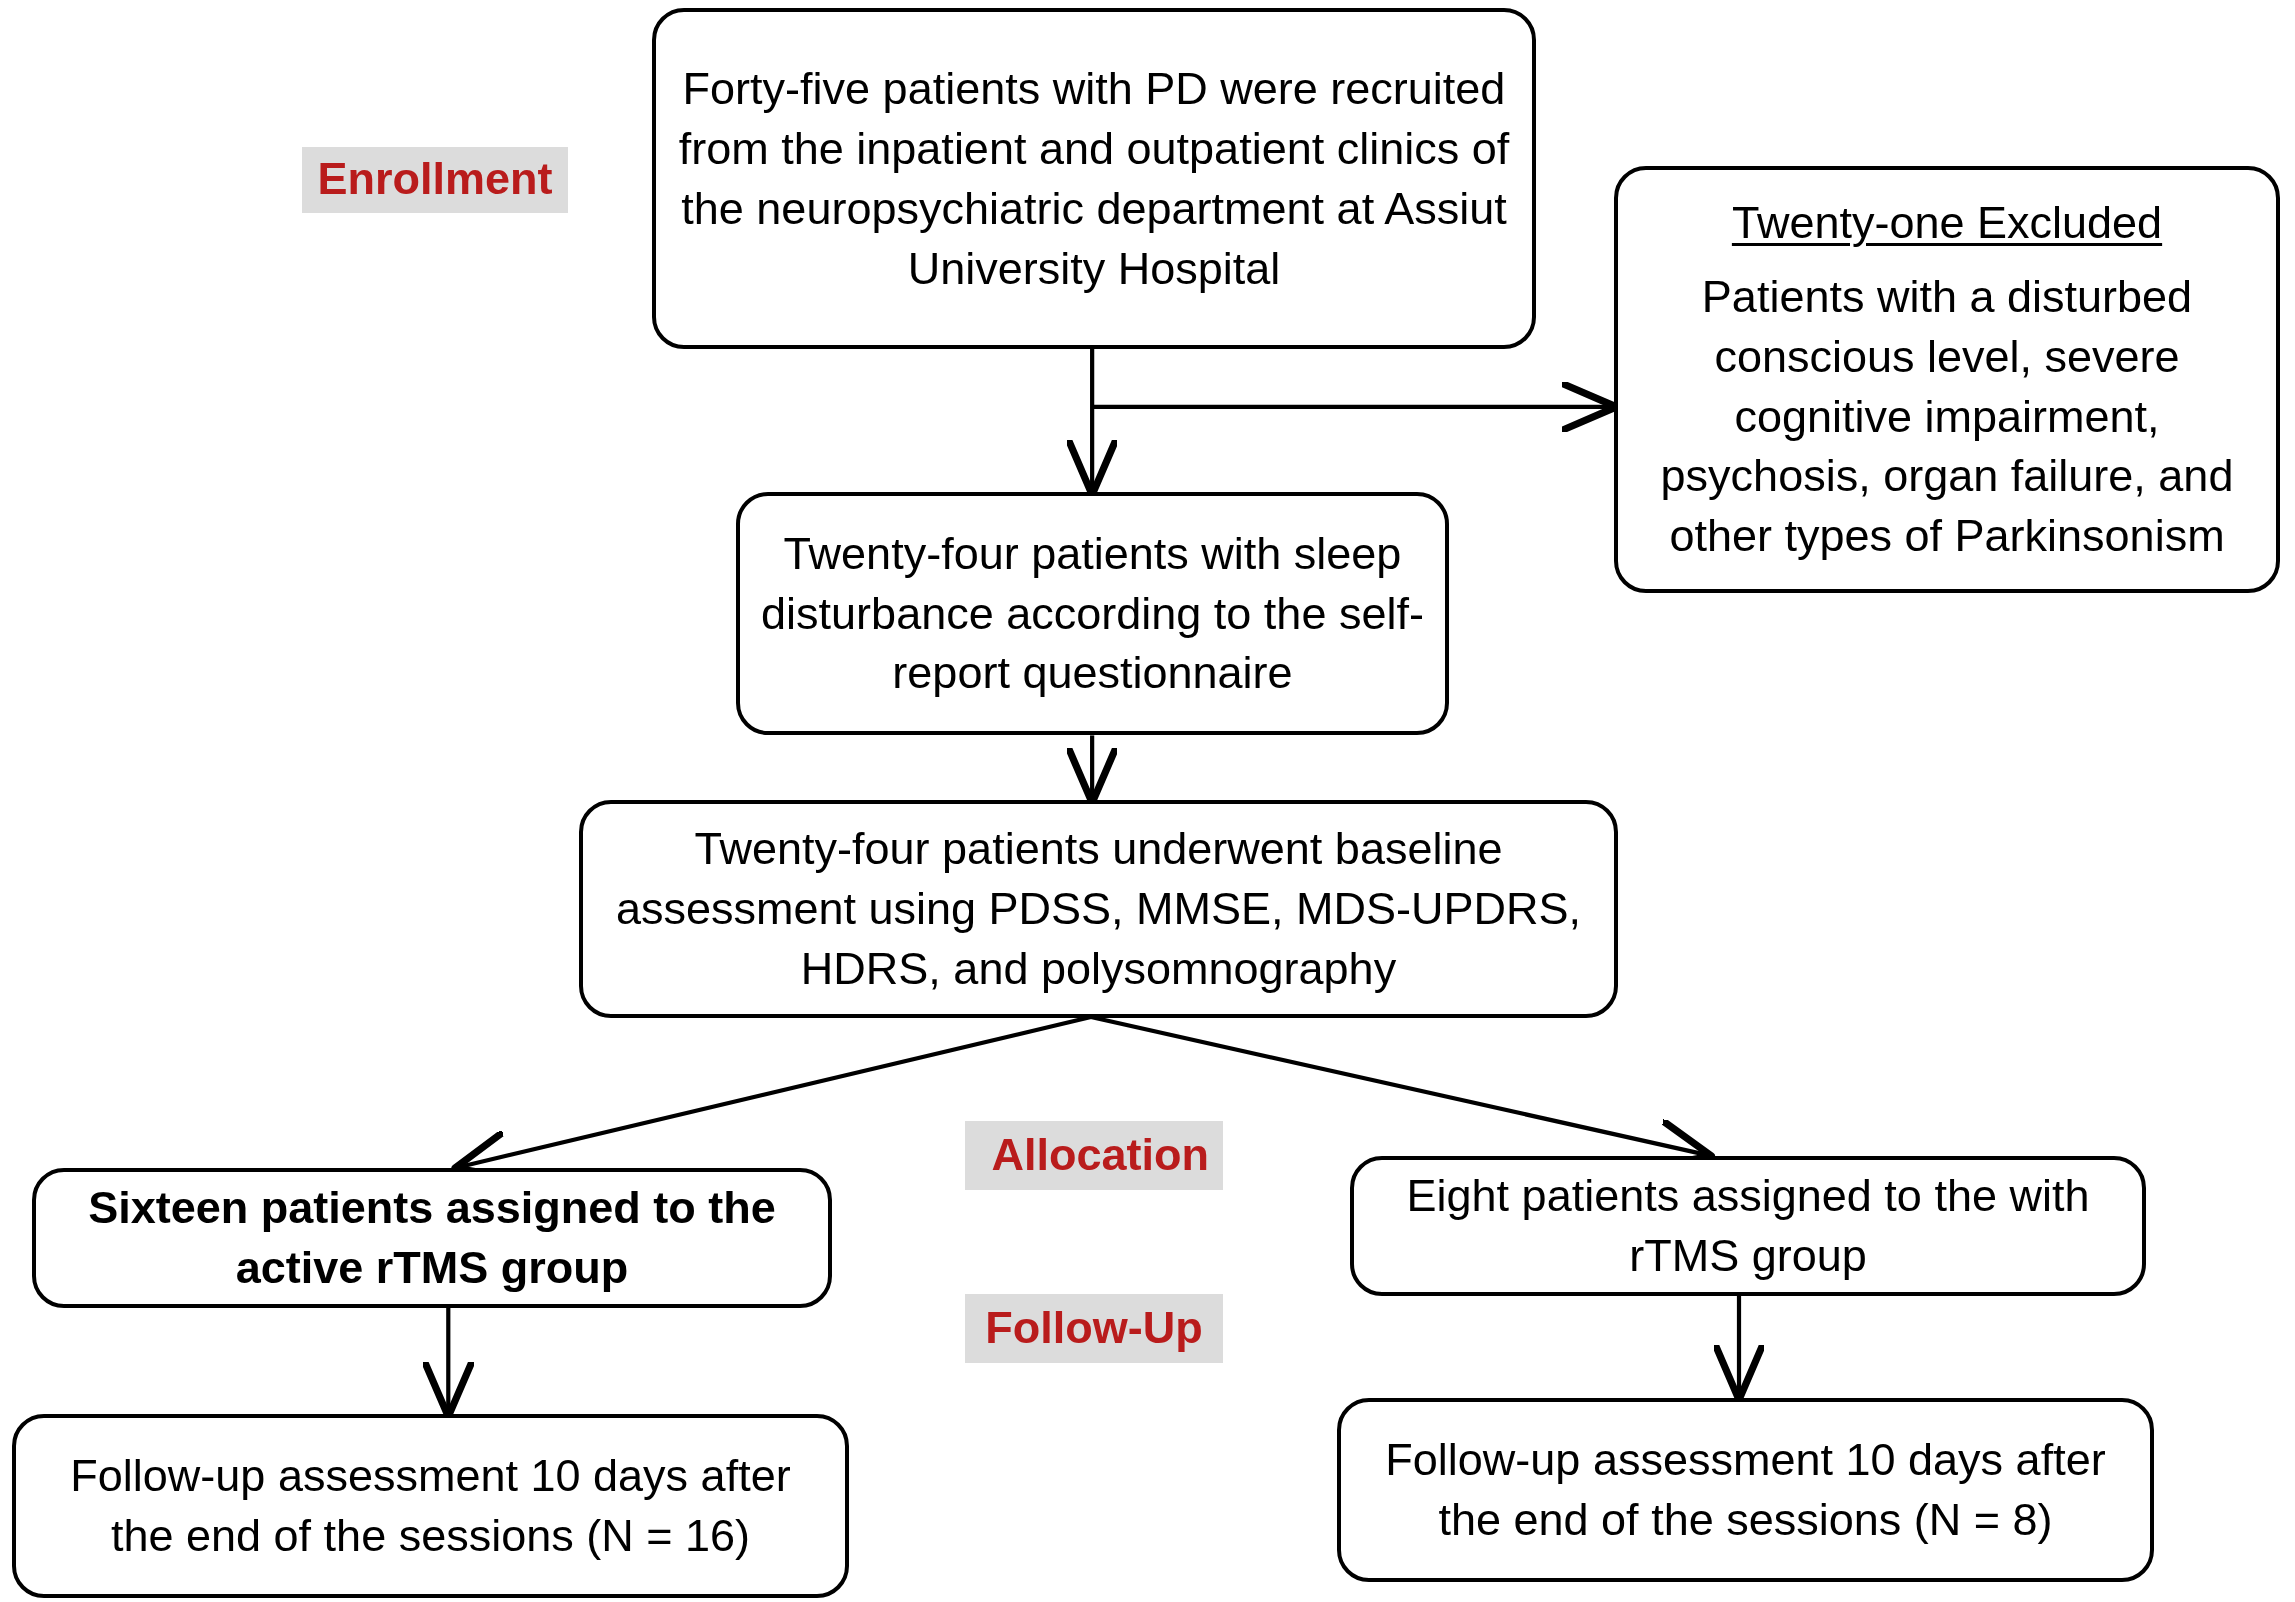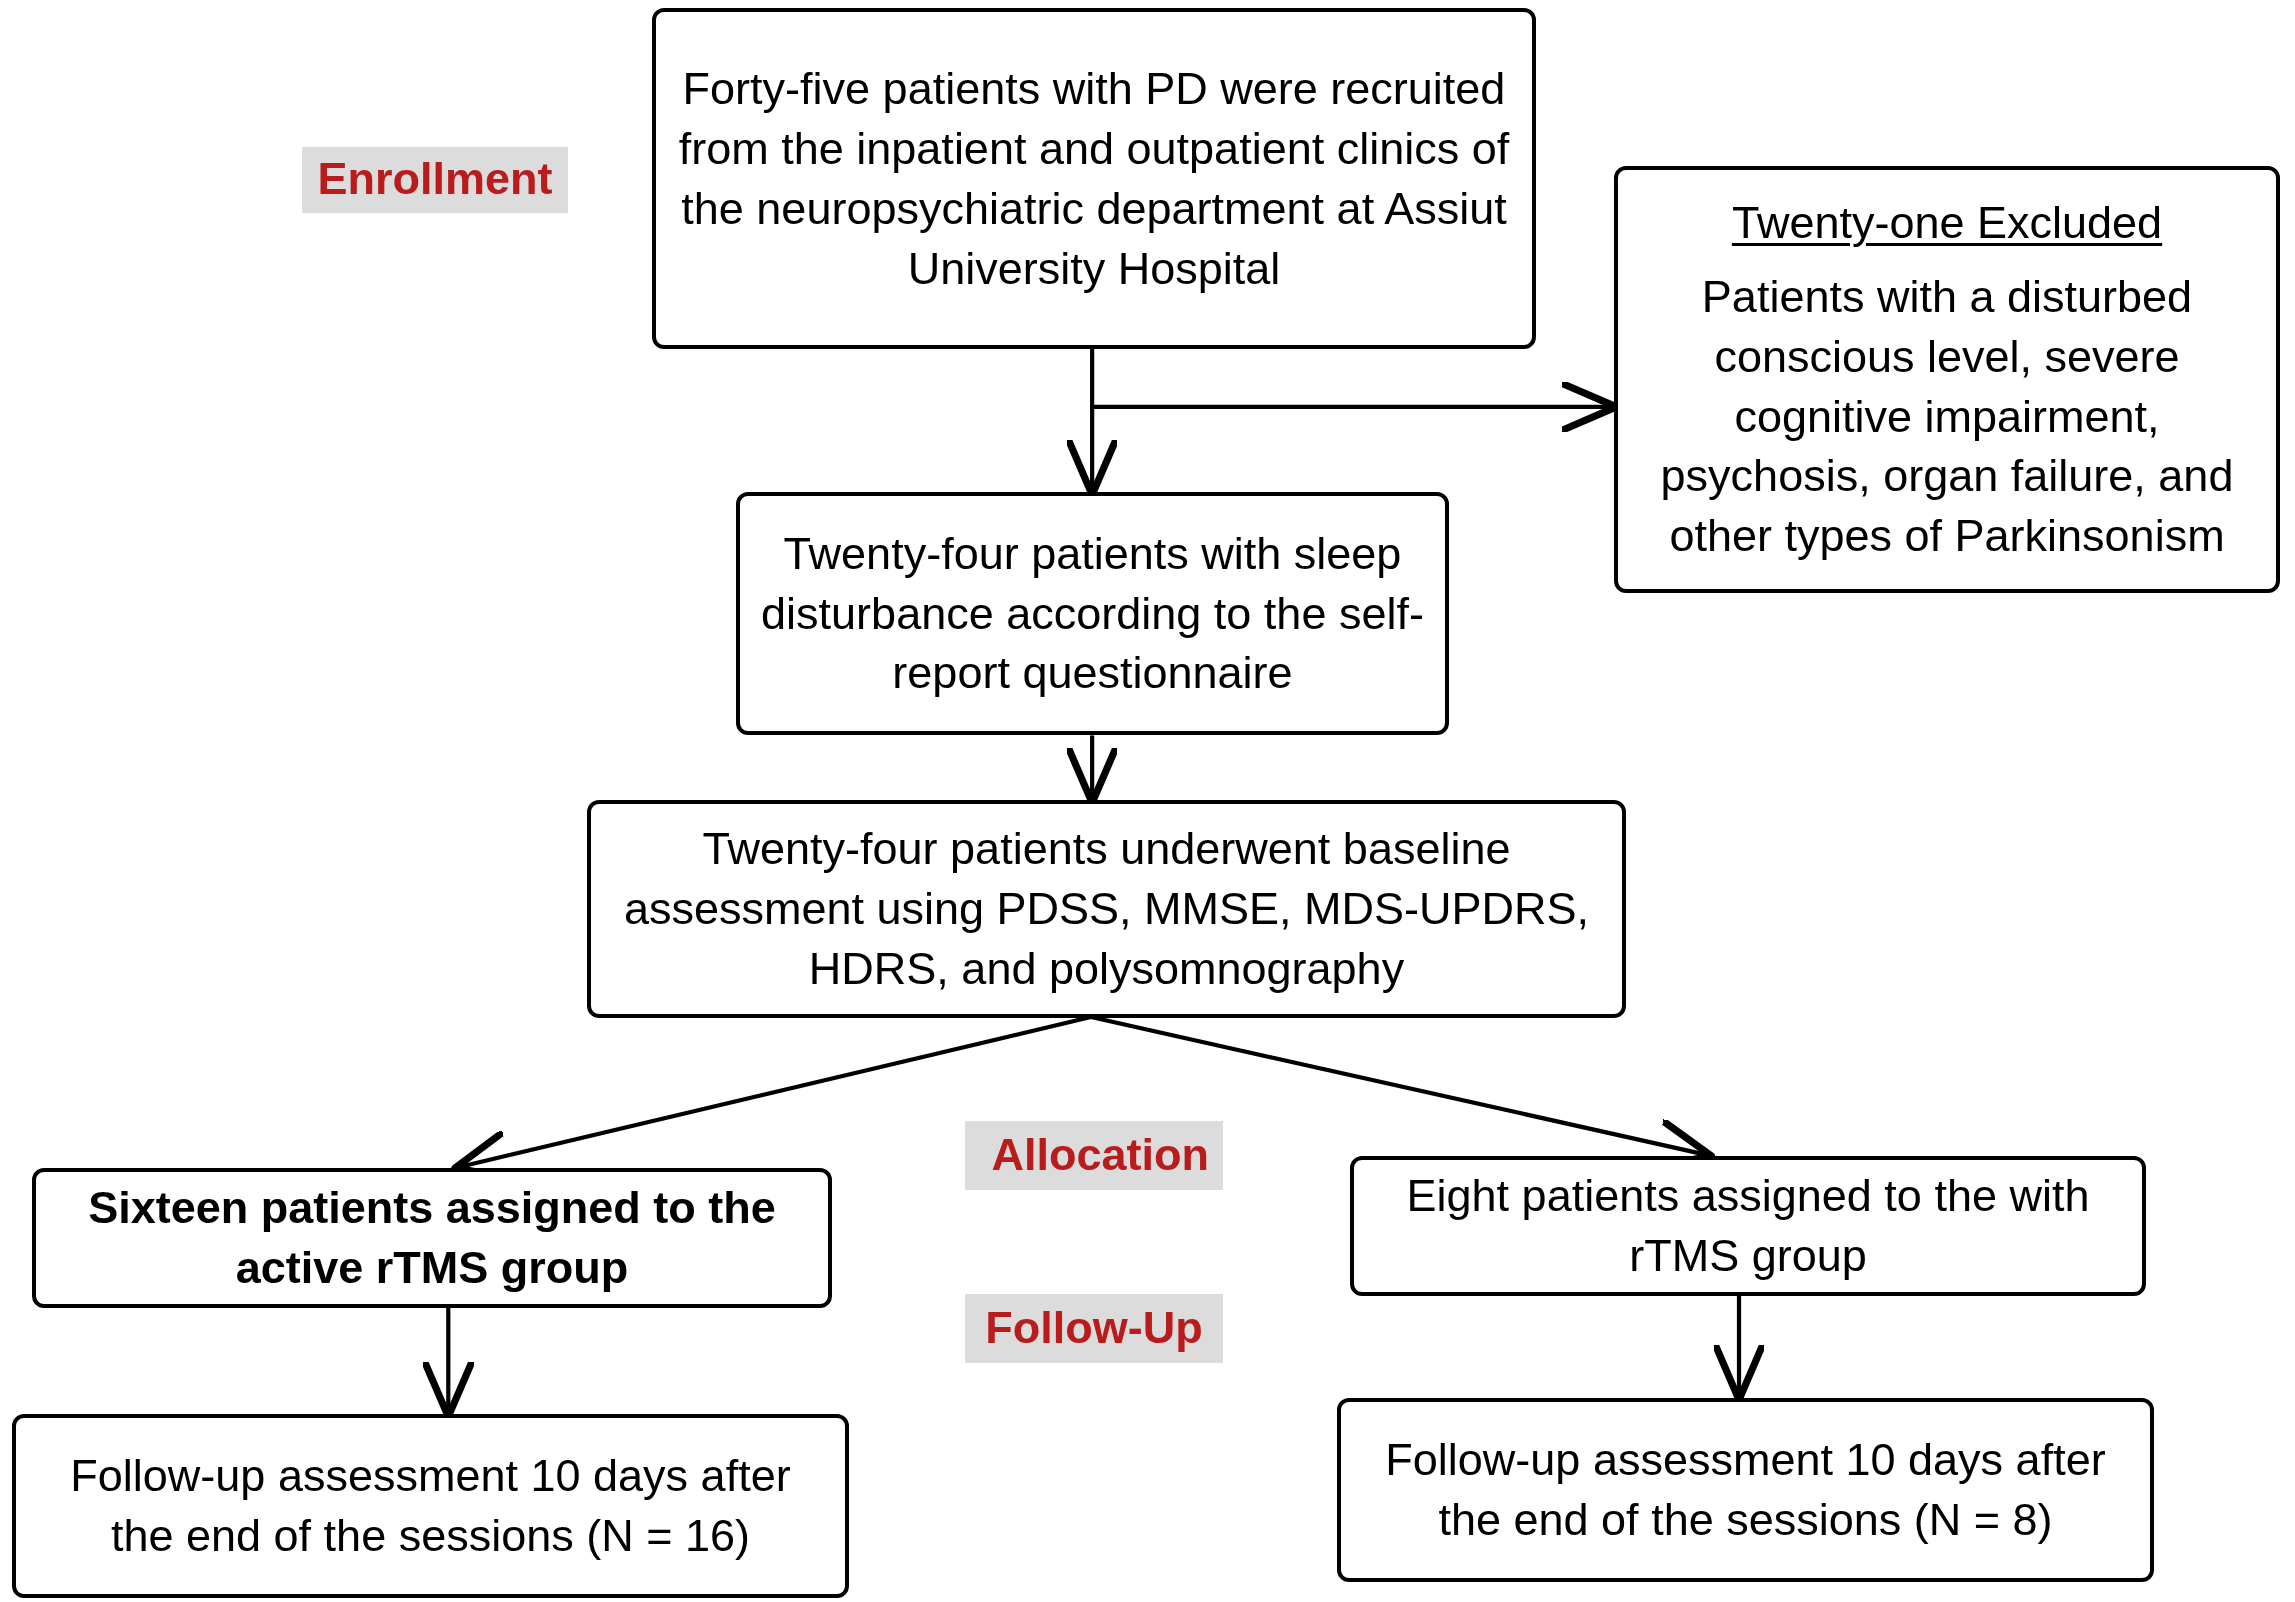--- a/index.html
+++ b/index.html
@@ -21,21 +21,21 @@
     top: 0;
     width: 2295px;
     height: 1602px;
     pointer-events: none;
   }
   .node {
     position: absolute;
     box-sizing: border-box;
     background: #ffffff;
     border: 4.2px solid #000000;
-    border-radius: 12px;
+    border-radius: 32px;
     display: flex;
     align-items: center;
     justify-content: center;
     text-align: center;
     color: #000000;
     font-family: "Liberation Sans", sans-serif;
     font-size: 45px;
     line-height: 1.33;
     padding: 6px 20.5px;
     z-index: 2;
@@ -121,21 +121,21 @@
 
   <div class="node excluded" style="left:1614px; top:166px; width:666px; height:427px; padding:6px 15.6px;gap:14px;">
     <span class="excluded-title">Twenty-one Excluded</span>
     <span class="excluded-body">Patients with a disturbed conscious level, severe cognitive impairment, psychosis, organ failure, and other types of Parkinsonism</span>
   </div>
 
   <div class="node" style="left:736px; top:492px; width:713px; height:243px;">
     <span class="node-text">Twenty-four patients with sleep disturbance according to the self-report questionnaire</span>
   </div>
 
-  <div class="node" style="left:579px; top:800px; width:1039px; height:218px; padding:6px 26.5px;margin-left:8px;">
+  <div class="node" style="left:579px; top:800px; width:1039px; height:218px; padding:6px 26.5px;">
     <span class="node-text">Twenty-four patients underwent baseline assessment using PDSS, MMSE, MDS-UPDRS, HDRS, and polysomnography</span>
   </div>
 
   <div class="node" style="left:32px; top:1168px; width:800px; height:140px;font-weight:bold;">
     <span class="node-text">Sixteen patients assigned to the active rTMS group</span>
   </div>
 
   <div class="node" style="left:1350px; top:1156px; width:796px; height:140px;">
     <span class="node-text">Eight patients assigned to the with rTMS group</span>
   </div>

